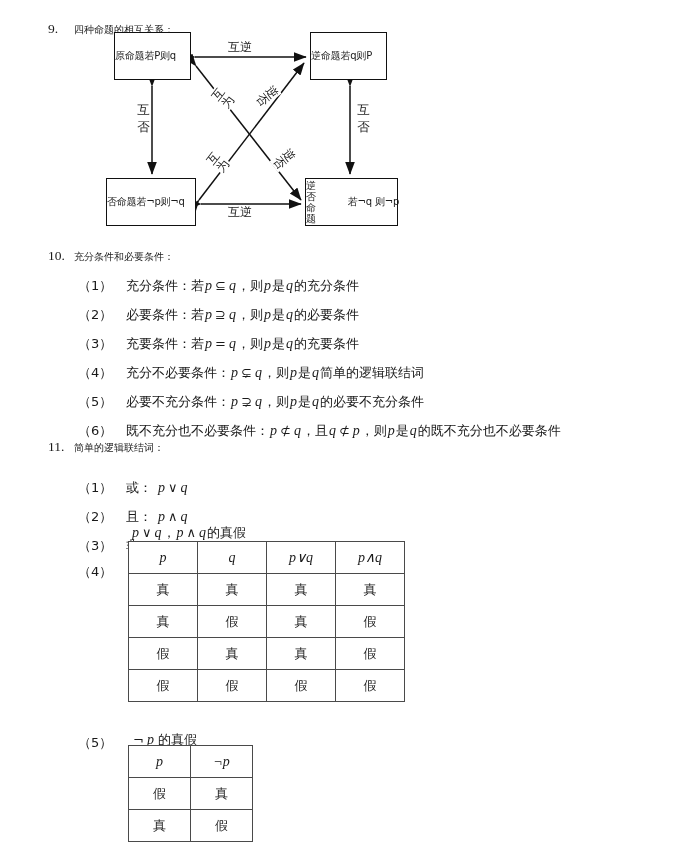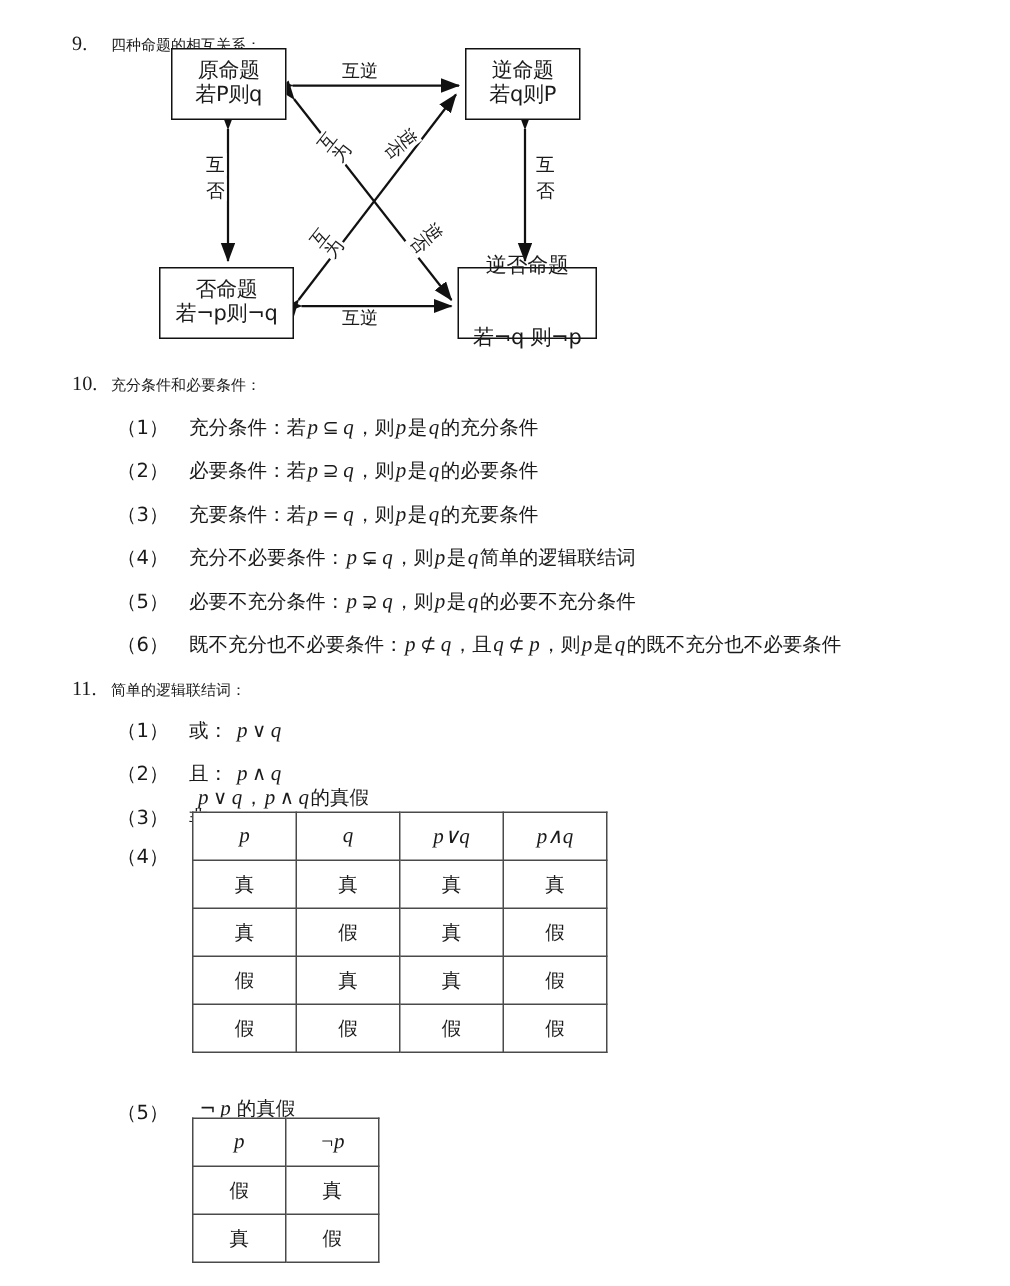--- a/index.html
+++ b/index.html
@@ -69,25 +69,24 @@
     top: 30px;
     width: 320px;
     height: 208px;
   }
   .dbox {
     position: absolute;
     border: 1.6px solid #111;
     box-sizing: border-box;
     background: #fff;
     display: flex;
-    flex-direction: column;
+    flex-direction: row;
     align-items: center;
-    justify-content: center;
-    font-family: "DejaVu Sans", "Liberation Sans", sans-serif;
-    font-size: 14px;
+    font-family: "DejaVu Sans", "Liberation Sans", sans-serif;
+    font-size: 10px;
     line-height: 1.12;
     z-index: 4;
     letter-spacing: -0.2px;
   }
   .dbox .l2 { white-space: nowrap; }
   #box-tl { left: 14px;  top: 2px;   width: 77px; height: 48px; }
   #box-tr { left: 210px; top: 2px;   width: 77px; height: 48px; }
   #box-bl { left: 6px;   top: 148px; width: 90px; height: 48px; }
   #box-br { left: 205px; top: 148px; width: 93px; height: 48px; gap: 32px; }
 
@@ -311,21 +310,21 @@
     <span class="op">⊄</span>
     <span class="mi">p</span>
     <span class="cn">，</span>
     <span class="cn">则</span>
     <span class="mi">p</span>
     <span class="cn">是</span>
     <span class="mi">q</span>
     <span class="cn">的既不充分也不必要条件</span>
   </div>
 
-  <div class="row" style="left:48px; top:452px;">
+  <div class="row" style="left:48px; top:440px;">
     <span class="num">11.</span>
     <span class="head-cn">简单的逻辑联结词：</span>
   </div>
 
   <div class="row" style="left:78px; top:481px;">
     <span class="subnum cn">（1）</span>
     <span class="cn">或：</span>
     <span class="mi" style="padding-left:6px;">p</span>
     <span class="op">∨</span>
     <span class="mi">q</span>

